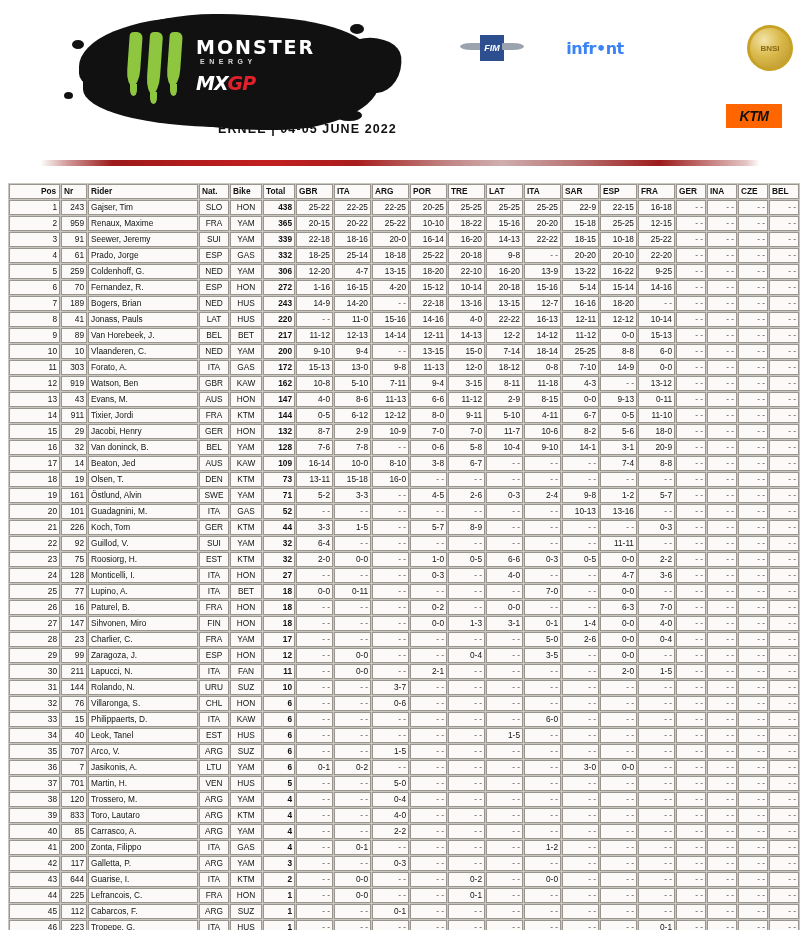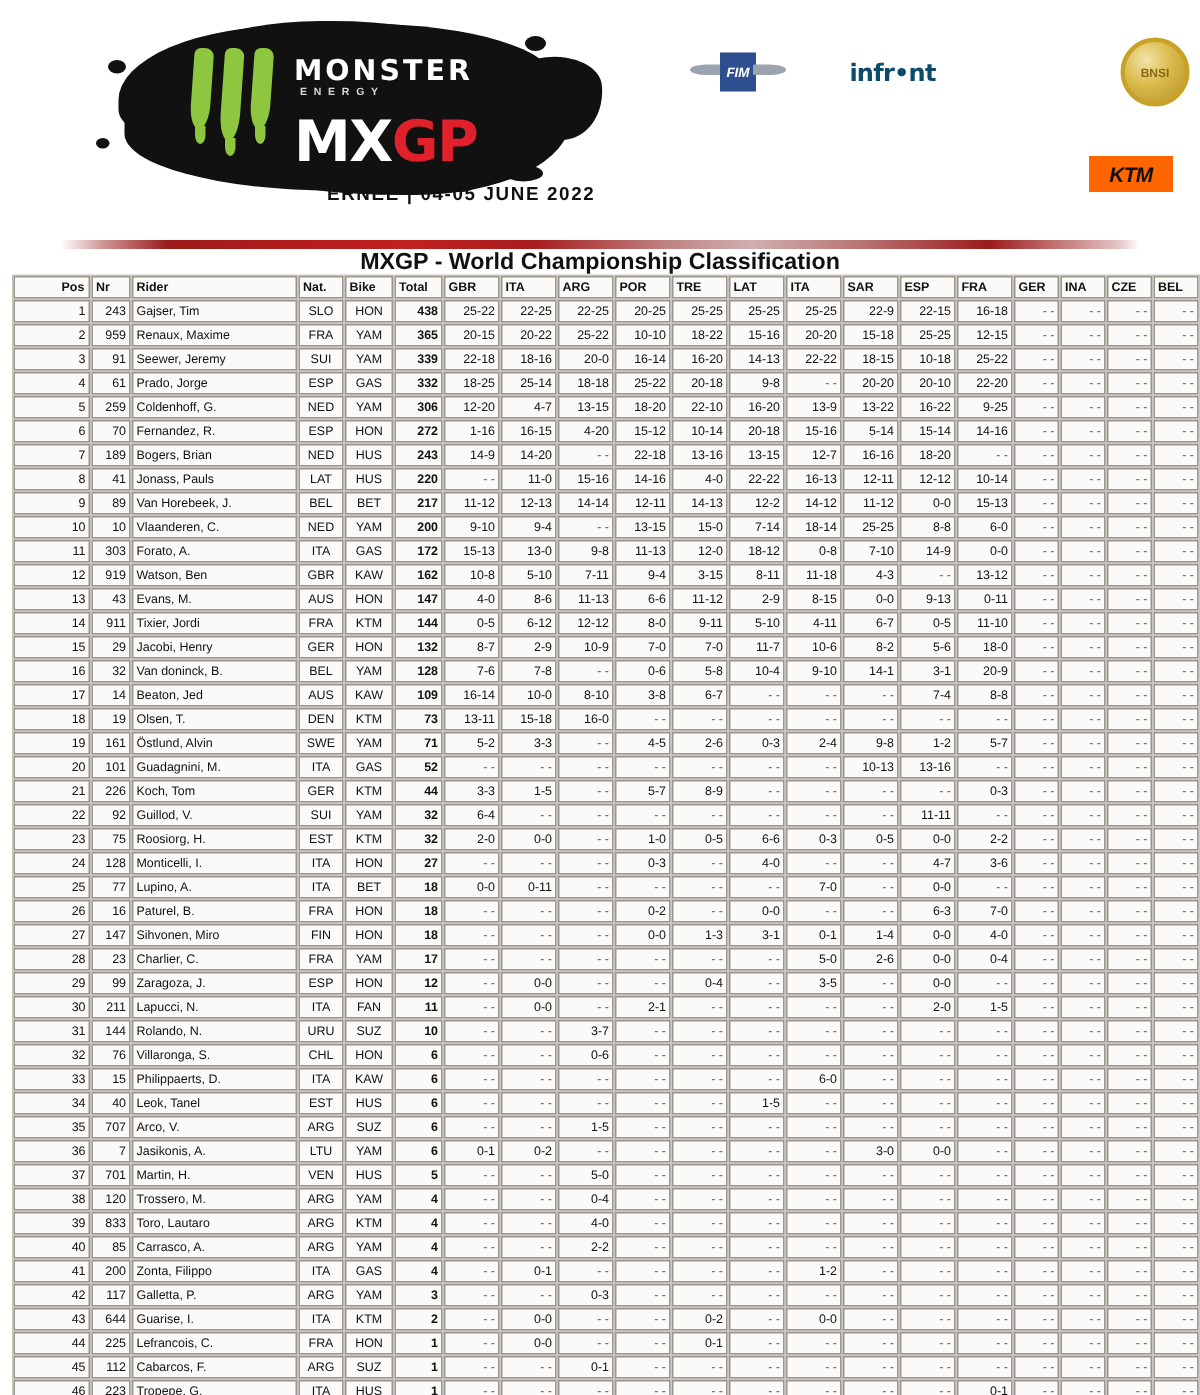--- a/index.html
+++ b/index.html
@@ -50,21 +50,21 @@
     font-family:"DejaVu Sans", sans-serif;
     font-weight:bold;font-size:19px;letter-spacing:2px;text-align:center;
   }
   .monster-sub{
     position:absolute;left:200px;top:58px;color:#d8d8d8;
     font-size:7px;letter-spacing:4.5px;font-weight:bold;
   }
   .mx{
     position:absolute;left:196px;top:72px;
     font-family:"DejaVu Sans", sans-serif;
-    font-weight:bold;font-size:38px;letter-spacing:-1px;
+    font-weight:bold;font-size:19px;font-style:italic;letter-spacing:-1px;
   }
   .mx .w{color:#fff;}
   .mx .r{color:#e0202a;}
   .country{
     position:absolute;left:50px;top:100px;
     font-family:"DejaVu Sans", sans-serif;
     font-weight:bold;font-style:italic;font-size:40px;letter-spacing:-1px;
     color:#111;
   }
   .venue{
@@ -85,21 +85,21 @@
   .fim-wing:before{left:0;}
   .fim-wing:after{right:0;border-radius:8% 50% 50% 8%;}
   .fim-box{
     position:absolute;left:20px;top:0;width:24px;height:26px;background:#2e4f8f;
     display:flex;align-items:center;justify-content:center;color:#fff;
     font-size:9px;font-weight:bold;font-style:italic;
   }
 
   .infront-wrap{left:118px;width:90px;}
   .infront-txt{
-    color:#0c4a6e;font-size:16px;font-weight:bold;letter-spacing:-0.5px;
+    color:#3b82f6;font-size:16px;font-weight:bold;letter-spacing:-0.5px;
     font-family:"DejaVu Sans", sans-serif;
   }
 
   .ffm-wrap{left:216px;width:90px;}
   .ffm-txt{
     color:#0b7ed0;font-size:21px;font-weight:bold;font-style:italic;letter-spacing:-1px;
     font-family:"DejaVu Sans", sans-serif;
   }
   .ffm-sub{position:absolute;left:8px;top:27px;font-size:4.2px;color:#0b7ed0;letter-spacing:.4px;}
 
@@ -217,21 +217,20 @@
       </div>
     </div>
 
     <div class="ktm">
       <span class="ktm-txt">KTM</span>
     </div>
   </div>
 
   <div class="rule"></div>
 
-  <div class="title">MXGP - World Championship Classification</div>
 
   <div class="table-wrap">
     <table>
       <thead>
         <tr id="hrow">
             <th class="c-pos">Pos</th>
             <th class="c-nr">Nr</th>
             <th class="c-rider">Rider</th>
             <th class="c-nat">Nat.</th>
             <th class="c-bike">Bike</th>

